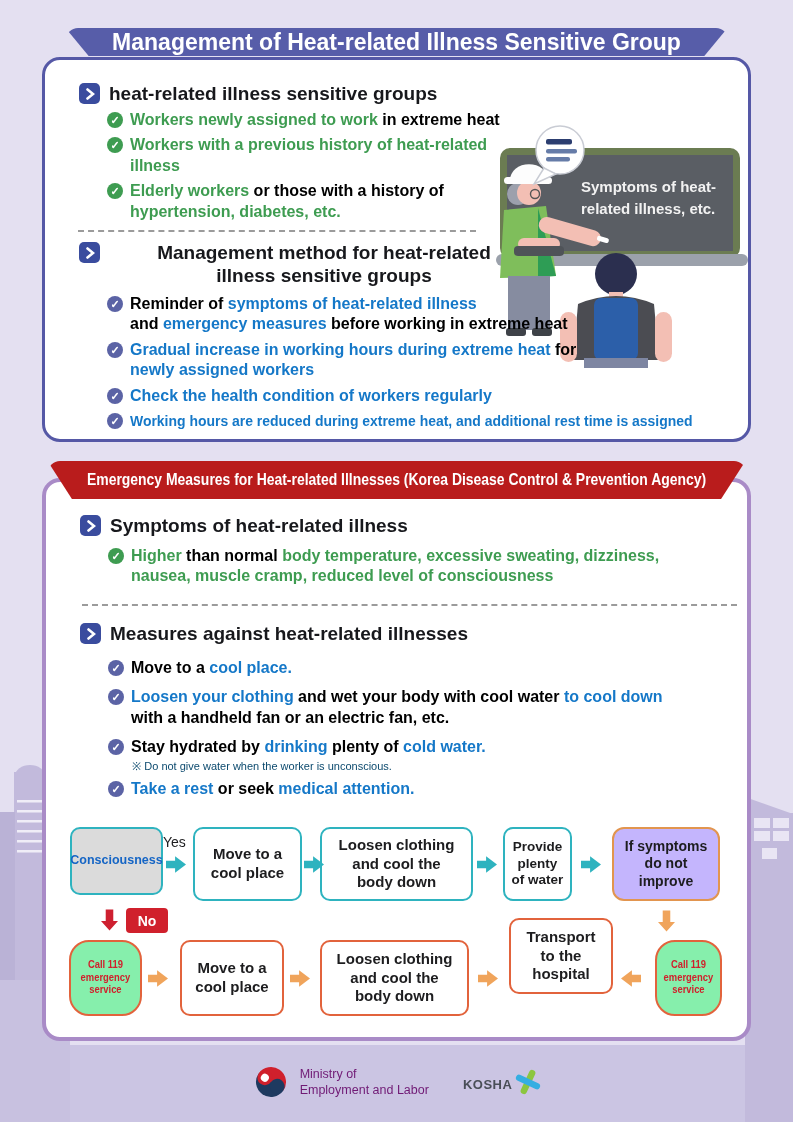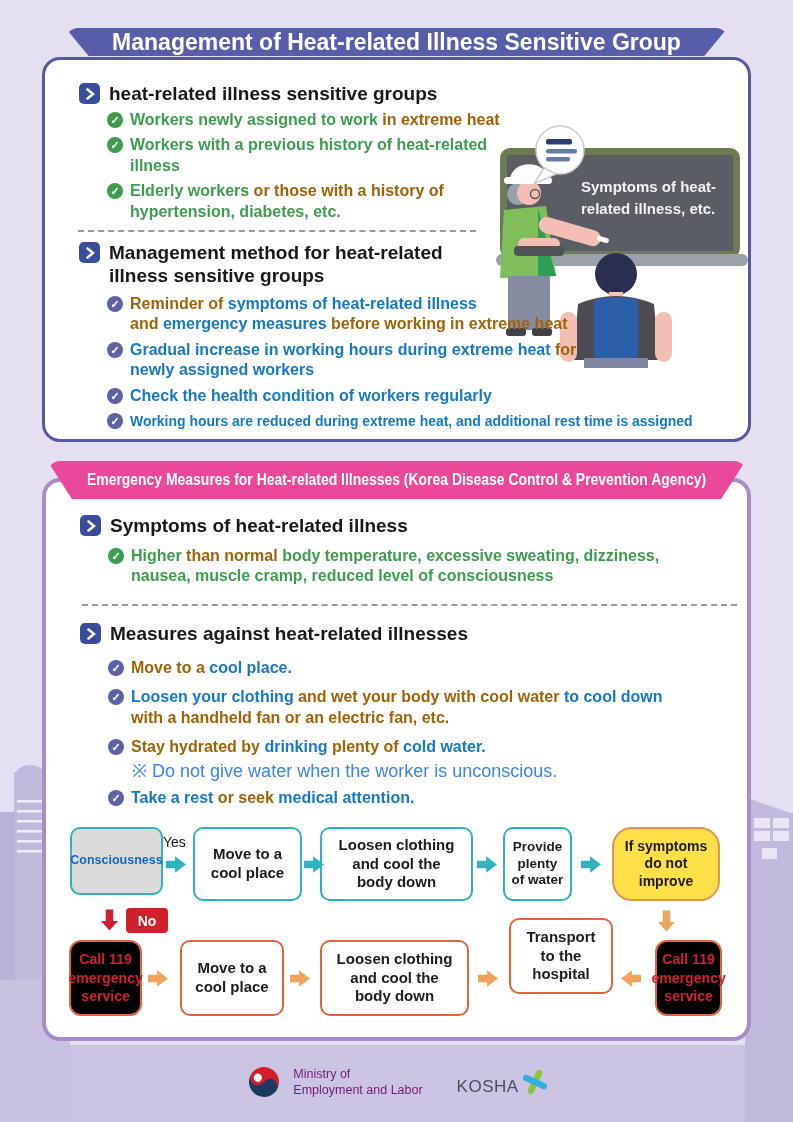--- a/index.html
+++ b/index.html
@@ -11,65 +11,65 @@
 
   
   .card { position:absolute; background:#fff; z-index:1; }
   #card1 { left:42px; top:57px; width:709px; height:385px; border:3px solid #5558A6; border-radius:18px; }
   #card2 { left:42px; top:478px; width:709px; height:563px; border:4px solid #A98BC7; border-radius:18px; }
 
   .ribbon { position:absolute; left:50%; transform:translateX(-50%); display:flex; align-items:center; justify-content:center;
             color:#fff; font-weight:bold; border-radius:12px;
             clip-path:polygon(0 0, 100% 0, 96.5% 100%, 3.5% 100%); }
   #ribbon1 { top:-32px; width:662px; height:28px; background:#575DA9; font-size:23px; }
-  #ribbon2 { top:-21px; width:698px; height:38px; background:#ec4899; font-size:17px;align-items:center; }
+  #ribbon2 { top:-21px; width:698px; height:38px; background:#b91c1c; font-size:17px;align-items:center; }
   #ribbon2 .squeeze { display:inline-block; white-space:nowrap; transform:scaleX(0.82); transform-origin:center; }
 
   
   .sec-h { position:absolute; display:flex; align-items:flex-start; gap:9px; font-size:19px; font-weight:bold; color:#17181C; line-height:1.22; z-index:2; }
   .sec-ico { flex:0 0 auto; width:21px; height:21px; margin-top:1px; background:#3A4C9E; border-radius:5px; display:flex; align-items:center; justify-content:center; }
   .sec-title { white-space:pre-line; }
 
   
   .items { position:absolute; z-index:2; }
   .check-item { display:flex; align-items:flex-start; gap:7px; font-weight:bold; font-size:16px; line-height:1.28; margin-bottom:5px; }
   .check { flex:0 0 auto; width:16px; height:16px; border-radius:50%; color:#fff; font-size:11px; line-height:16px; text-align:center; margin-top:2px; }
   .check.green { background:#3E9C51; }
   .check.indigo { background:#5B63A5; }
   .seg-wrap { white-space:pre-wrap; }
   .c-green { color:#3E9C51; }
   .c-blue  { color:#1578C8; }
-  .c-black { color:#a16207; }
+  .c-black { color:#000000; }
   .fit-long { font-size:15.5px; }
   .fit-long .seg-wrap { display:inline-block; transform:scaleX(0.9); transform-origin:left top; white-space:nowrap; }
-  .note { font-weight:normal; font-size:18px; color:#3b82f6; margin:-2px 0 6px 24px; }
+  .note { font-weight:normal; font-size:11px; color:#0c4a6e; margin:-2px 0 6px 24px; }
 
   .dashes { position:absolute; border-top:2px dashed #9B9B9B; z-index:2; }
 
   
   .fc { position:absolute; display:flex; align-items:center; justify-content:center; text-align:center;
         font-weight:bold; color:#1D1D1F; white-space:pre-line; background:#fff; border-radius:10px; font-size:15px; line-height:1.25; }
   .fc.teal   { border:2.5px solid #2EB3BF; }
   .fc.gray   { border:2.5px solid #2EB3BF; background:#DBDBDB; color:#1565C5; font-size:12.5px; }
-  .fc.orangebox { border:2.5px solid #E2954F; background:#fde047; border-radius:20px; font-size:14px; }
-  .fc.redbox { border:2.5px solid #E2633C; background:#000000; color:#D0202C; border-radius:12px; font-size:15px; }
+  .fc.orangebox { border:2.5px solid #E2954F; background:#c4b5fd; border-radius:12px; font-size:14px; }
+  .fc.redbox { border:2.5px solid #E2633C; background:#86efac; color:#D0202C; border-radius:20px; font-size:10px; }
   .fc.redbox span { display:inline-block; transform:scaleX(0.94); white-space:pre-line; }
   .fc.whiteo { border:2.5px solid #E2633C; }
   .fc.small { font-size:13.5px; }
   .arrow { position:absolute; width:20px; height:17px; z-index:2; }
   .yes-label { position:absolute; font-size:14px; color:#1D1D1F; z-index:2; }
   .no-badge { position:absolute; background:#D0202C; color:#fff; font-weight:bold; font-size:14px; border-radius:4px;
               display:flex; align-items:center; justify-content:center; z-index:2; }
 
   
   #footer { position:absolute; left:0; top:1062px; width:793px; display:flex; align-items:center; justify-content:center; gap:34px; z-index:1; }
   .moel { display:flex; align-items:center; gap:9px; }
   .moel-text { font-size:12.5px; color:#701a75; line-height:1.3; }
   .kosha { display:flex; align-items:flex-start; gap:2px; }
-  .kosha-text { font-size:17px; font-weight:normal; color:#494E57; letter-spacing:0.5px; margin-top:9px; }
+  .kosha-text { font-size:13px; font-weight:bold; color:#494E57; letter-spacing:0.5px; margin-top:9px; }
 
   #illu { position:absolute; left:443px; top:64px; z-index:1; }
   .board-text { font-family:"Liberation Sans", sans-serif; font-weight:bold; fill:#F2F2F2; font-size:15px; }
 </style>
 </head>
 <body>
 
 <div id="canvas">
 
   <svg id="skyline" width="793" height="1122">
@@ -131,21 +131,21 @@
     </div>
 
     <div class="dashes" style="left:33px; top:170px; width:398px;"></div>
 
     <div class="sec-h" style="left:34px; top:181px;">
       <span class="sec-ico">
         <svg width="10" height="12" viewBox="0 0 10 12">
             <path d="M2.5 1.5 L8 6 L2.5 10.5" stroke="#fff" stroke-width="2.6" fill="none" stroke-linecap="round"></path>
           </svg>
       </span>
-      <span class="sec-title" style="width:430px;">Management method for heat-related
+      <span class="sec-title" style="width:430px;text-align:center;">Management method for heat-related
 illness sensitive groups</span>
     </div>
 
     <div class="items" style="left:62px; top:234px; width:660px;">
       <div class="check-item">
         <span class="check indigo">✓</span>
         <span class="seg-wrap"><span class="c-black">Reminder of </span><span class="c-blue">symptoms of heat-related illness
 </span><span class="c-black">and </span><span class="c-blue">emergency measures</span><span class="c-black"> before working in extreme heat</span></span>
       </div>
       <div class="check-item">

